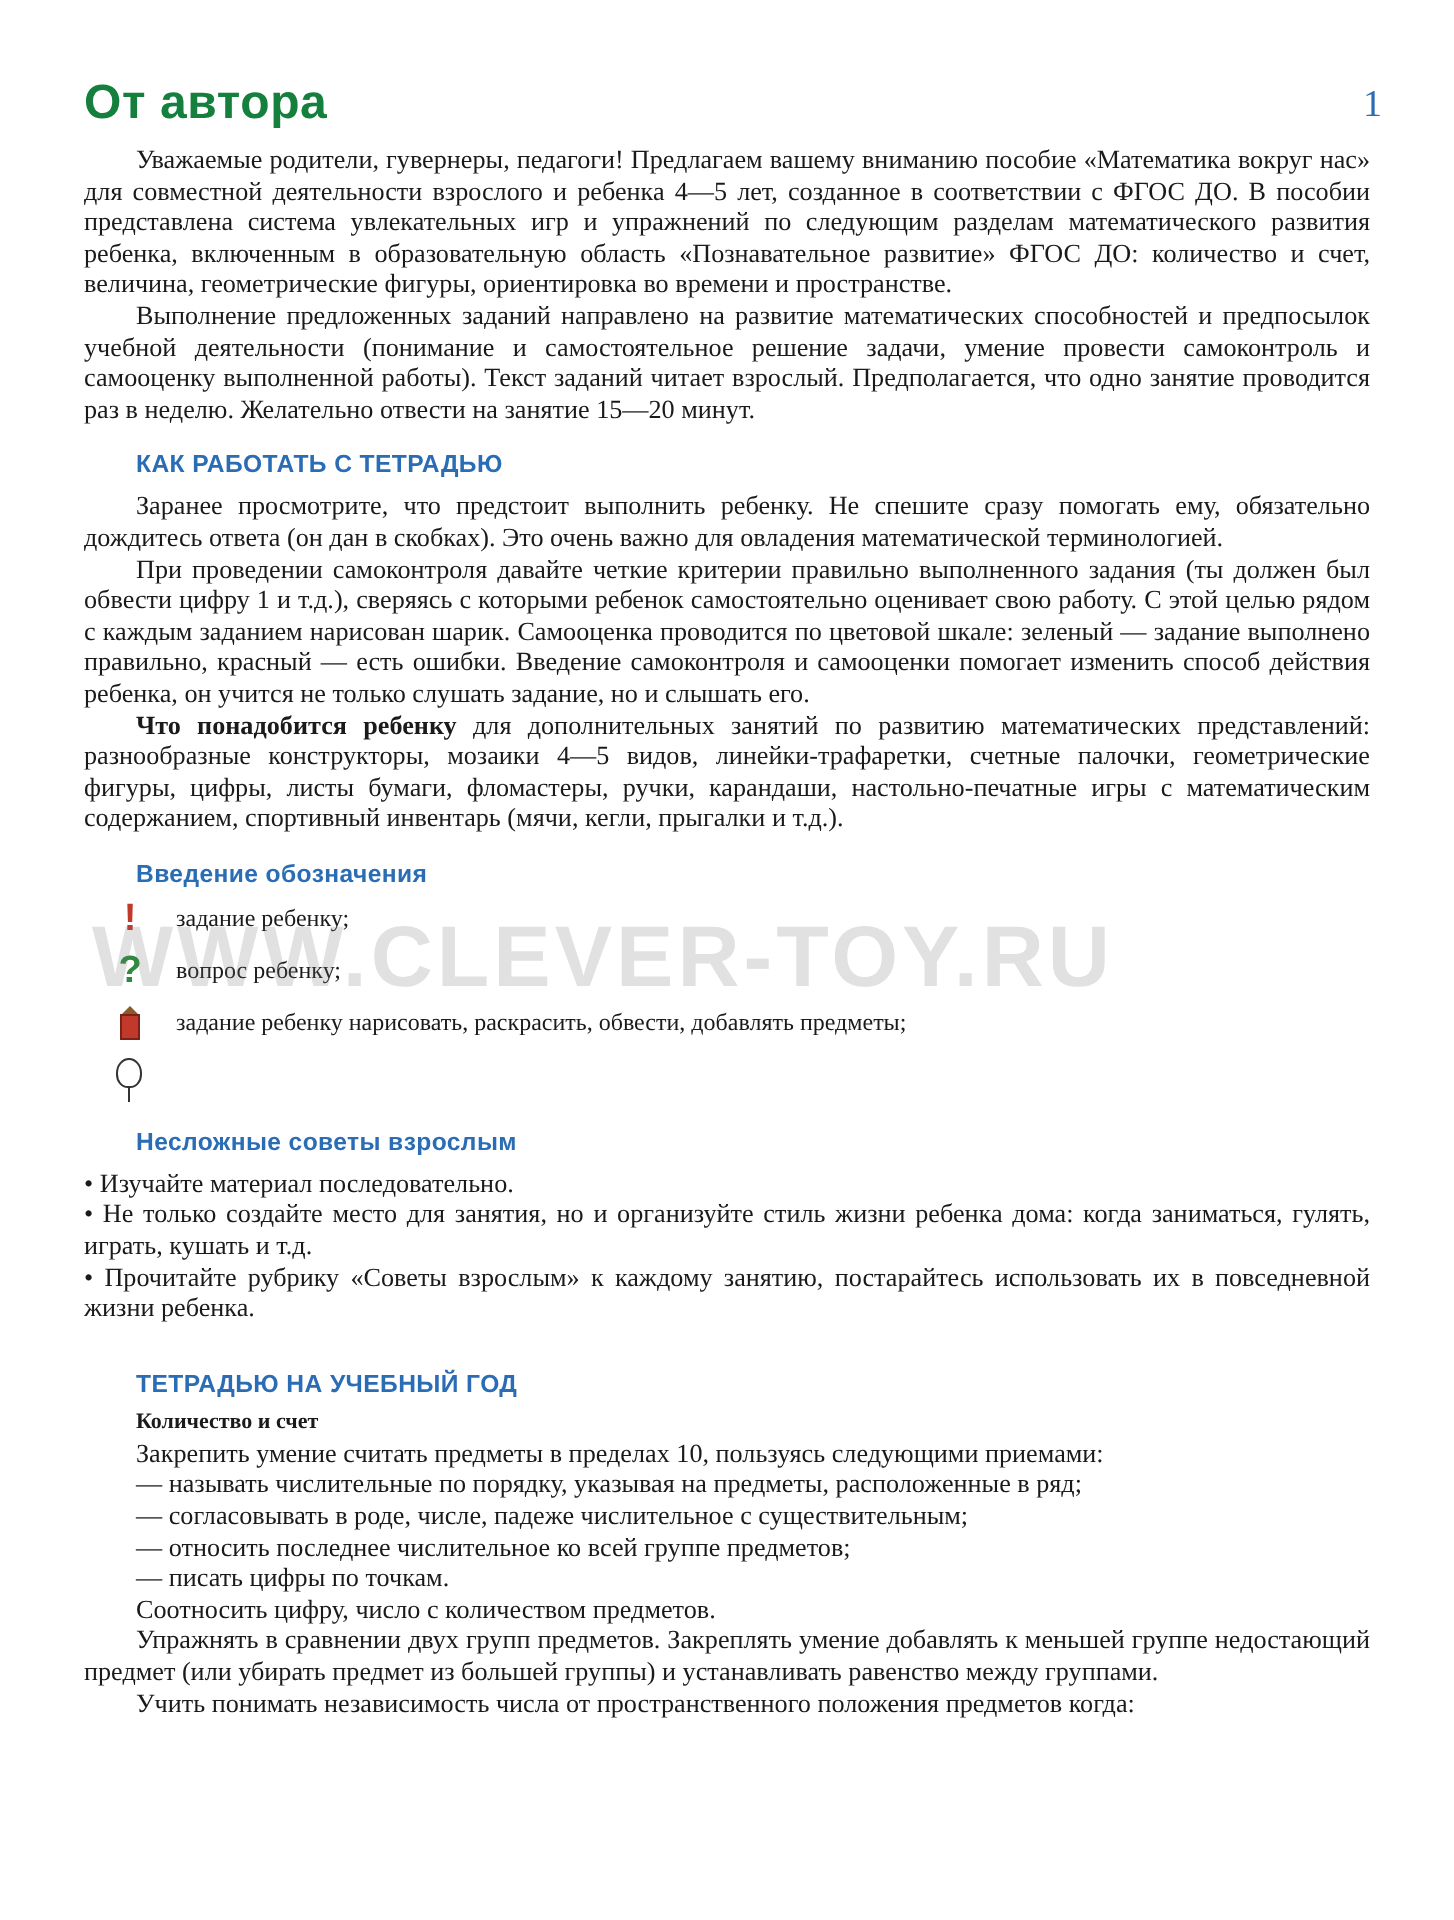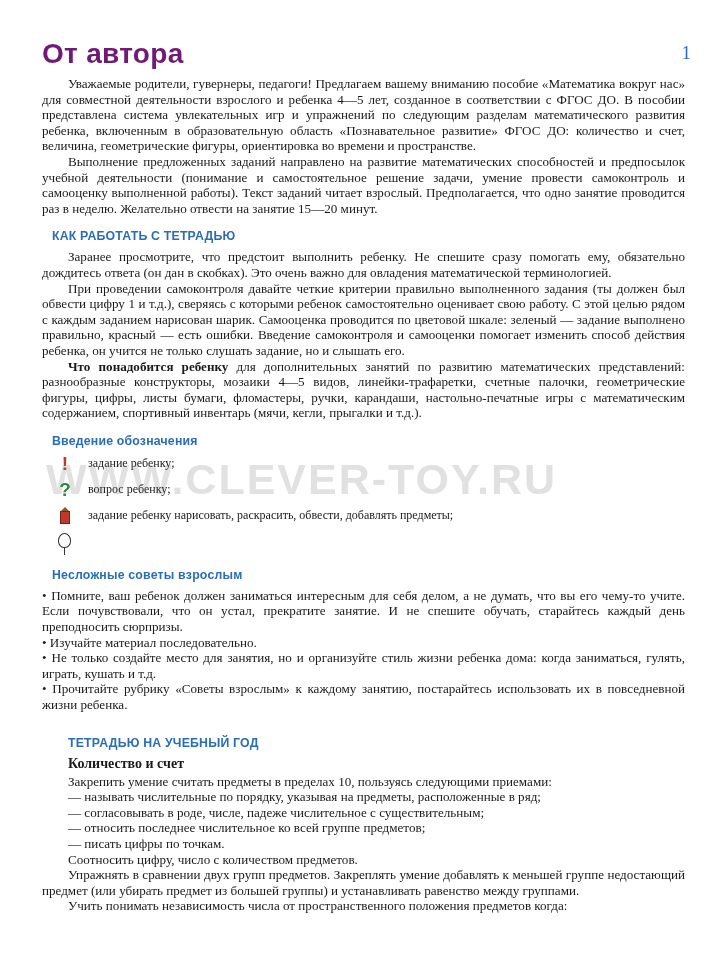--- a/index.html
+++ b/index.html
@@ -40,23 +40,23 @@
   .page-number {
     position: absolute;
     top: 42px;
     right: 36px;
     font-family: "Liberation Serif", serif;
     font-size: 19px;
     color: #2d6cb5;
   }
   h1.title {
     font-family: "Liberation Sans", sans-serif;
-    font-size: 28px;
-    font-weight: bold;
-    color: #701a75;
+    font-size: 24px;
+    font-weight: bold;
+    color: #15803d;
     margin: 0 0 6px 0;
     letter-spacing: 0.3px;
   }
   p {
     margin: 0;
     font-size: 13.1px;
     line-height: 15.6px;
     text-align: justify;
     text-justify: inter-word;
     font-family: Liberation Serif, serif;
@@ -64,25 +64,25 @@
   p.ind { text-indent: 26px; }
   .section-head {
     font-family: "Liberation Sans", sans-serif;
     font-size: 12.3px;
     font-weight: bold;
     color: #2a6db5;
     margin: 13px 0 6px 0;
     letter-spacing: 0.2px;
   }
   .section-head.sub {
-    margin-left: 10px;
+    margin-left: 26px;
   }
   .sub-head {
     font-family: "Liberation Serif", serif;
-    font-size: 14px;
+    font-size: 11px;
     font-weight: bold;
     margin: 2px 0 2px 0;
   }
   .legend {
     margin: 6px 0 2px 0;
   }
   .legend-row {
     display: flex;
     align-items: flex-start;
     margin-bottom: 7px;
@@ -214,21 +214,20 @@
             <span class="ball"></span>
             <span class="str"></span>
           </span>
       </div>
     </div>
 
   </div>
 
   <div class="section-head sub">Несложные советы взрослым</div>
 
-  <p>• Помните, ваш ребенок должен заниматься интересным для себя делом, а не думать, что вы его чему-то учите. Если почувствовали, что он устал, прекратите занятие. И не спешите обучать, старайтесь каждый день преподносить сюрпризы.</p>
   <p>• Изучайте материал последовательно.</p>
   <p>• Не только создайте место для занятия, но и организуйте стиль жизни ребенка дома: когда заниматься, гулять, играть, кушать и т.д.</p>
   <p>• Прочитайте рубрику «Советы взрослым» к каждому занятию, постарайтесь использовать их в повседневной жизни ребенка.</p>
 
   <div class="spacer10"></div>
 
   <div class="section-head" style="margin-left:26px;">ТЕТРАДЬЮ НА УЧЕБНЫЙ ГОД</div>
 
   <div class="sub-head" style="margin-left:26px;">Количество и счет</div>
 

